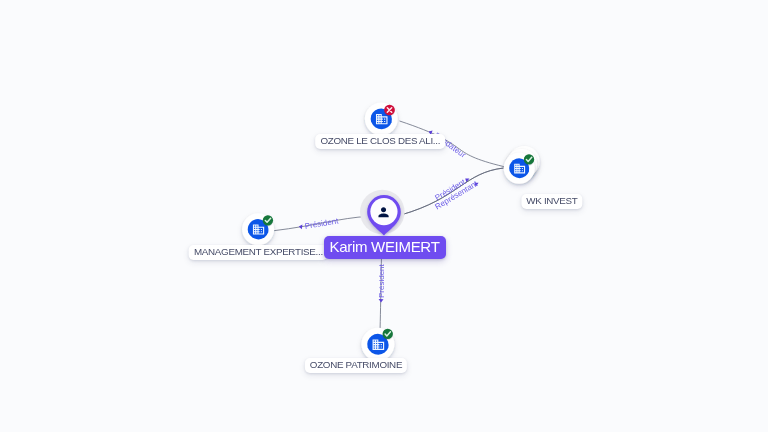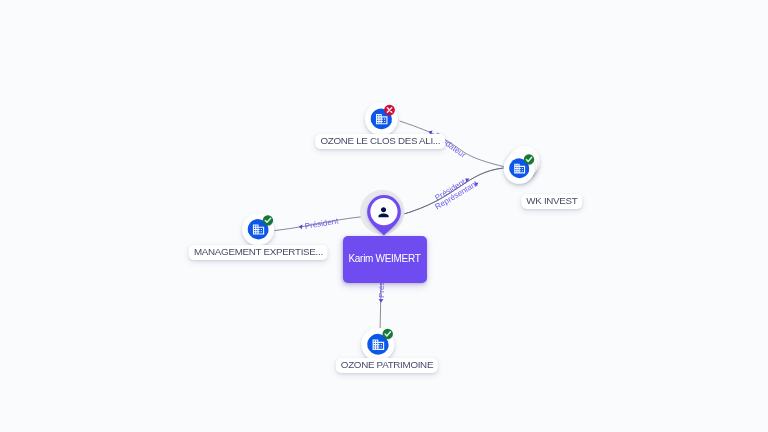--- a/index.html
+++ b/index.html
@@ -6,21 +6,21 @@
   body{width:768px;height:432px;overflow:hidden;background:#fafbfd;
        font-family:"Liberation Sans",sans-serif;-webkit-font-smoothing:antialiased;}
   #stage{position:relative;width:768px;height:432px;background:#fafbfd;}
   svg.layer{position:absolute;left:0;top:0;width:768px;height:432px;overflow:visible;}
   .nodelabel{position:absolute;background:#ffffff;border-radius:5px;
         box-shadow:0 1px 2.5px rgba(40,50,90,.13),0 2.5px 6px rgba(40,50,90,.10);
         color:#464c68;font-size:9.8px;letter-spacing:-0.3px;line-height:14.7px;height:14.7px;padding:0 5px;
         white-space:nowrap;transform:translateX(-50%);}
   .personlabel{position:absolute;background:#6f4cf0;border-radius:5px;
         box-shadow:0 1px 2.5px rgba(40,50,90,.16),0 2.5px 6px rgba(60,40,140,.22);
-        color:#ffffff;font-size:10px;letter-spacing:-0.3px;line-height:14.7px;height:14.7px;padding:16px 6px;
+        color:#ffffff;font-size:15px;letter-spacing:-0.3px;line-height:14.7px;height:14.7px;padding:4px 6px;
         white-space:nowrap;transform:translateX(-50%);}
   .elabel{position:absolute;color:#6c5ce7;font-size:8px;white-space:nowrap;
         line-height:10px;transform-origin:0 50%;}
 </style>
 </head>
 <body>
 
 <div id="stage">
   <svg class="layer" id="edgelayer">
       <g>
@@ -105,15 +105,15 @@
   <div id="labels">
       <div class="elabel" style="left: 434.798px; top: 135.261px; transform: translateY(-50%) rotate(35.9deg);">Fondateur</div>
       <div class="elabel" style="left: 436.253px; top: 198.559px; transform: translateY(-50%) rotate(-30.9deg);">Président</div>
       <div class="elabel" style="left: 435.95px; top: 207.761px; transform: translateY(-50%) rotate(-30.8deg);">Représentant</div>
       <div class="elabel" style="left: 304.545px; top: 227.121px; transform: translateY(-50%) rotate(-9.7deg);">Président</div>
       <div class="elabel" style="left: 381.85px; top: 297.6px; transform: translateY(-50%) rotate(-90deg);">Président</div>
       <div class="nodelabel" style="left: 380.3px; top: 134.4px;">OZONE LE CLOS DES ALI...</div>
       <div class="nodelabel" style="left: 519.9px; top: 194px; margin-left: 32px;">WK INVEST</div>
       <div class="nodelabel" style="left: 258.4px; top: 245px;">MANAGEMENT EXPERTISE...</div>
       <div class="personlabel" style="left: 384.5px; top: 236.3px;">Karim WEIMERT</div>
-      <div class="nodelabel" style="left: 387px; top: 358px;">OZONE PATRIMOINE</div>
+      <div class="nodelabel" style="left: 356px; top: 358px;">OZONE PATRIMOINE</div>
     </div>
 </div>
 
 </body></html>

